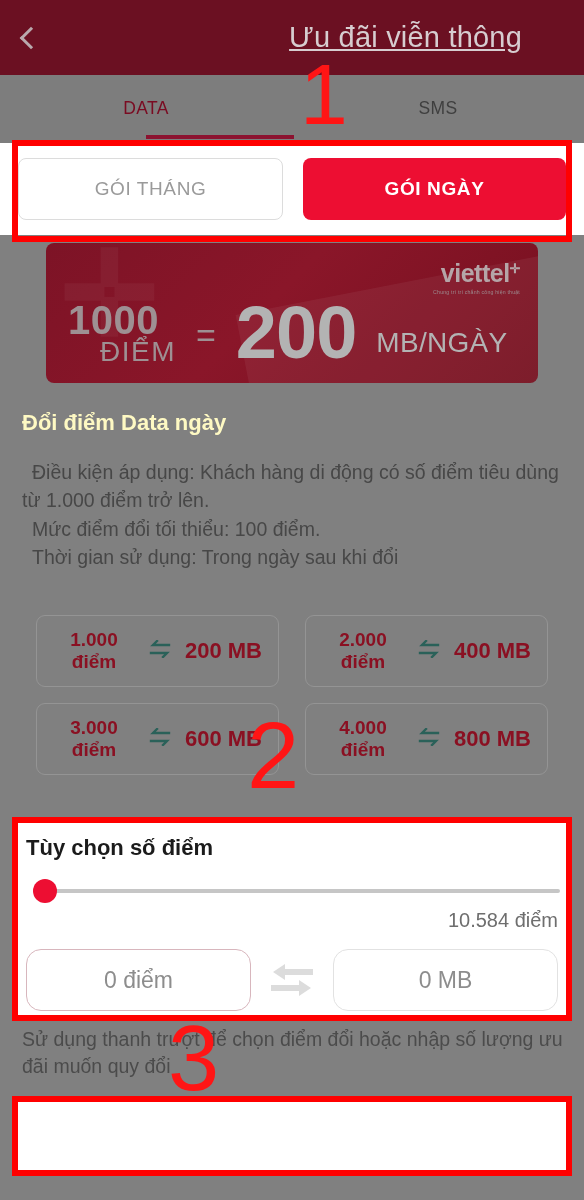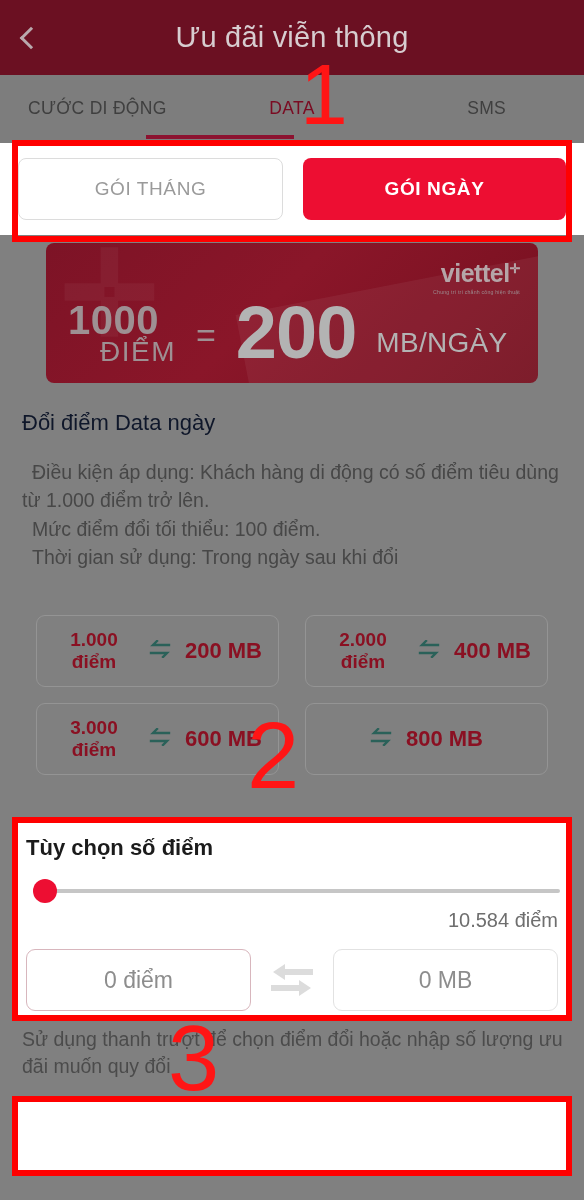--- a/index.html
+++ b/index.html
@@ -26,25 +26,26 @@
     width: 62px; height: 75px;
     display: flex; align-items: center; justify-content: center;
   }
   .chev {
     width: 16px; height: 16px;
     border-left: 3px solid #b9a9ad;
     border-bottom: 3px solid #b9a9ad;
     transform: rotate(45deg);
   }
   .header-title {
-    flex: 1; text-align: center;
+    flex: 1; text-align: right;
     color: #d7cdd0;
     font-size: 29px; font-weight: 400;
     letter-spacing: .2px;
     margin-right: 62px;
+    text-decoration: underline;
   }
 
   
   .tabbar {
     position: absolute; top: 75px; left: 0;
     width: 584px; height: 68px;
     background: #7d7d7d;
     display: flex; align-items: center;
   }
   .tab {
@@ -114,21 +115,21 @@
   .banner .pts { color: #9e9093; line-height: .92; }
   .banner .pts .n { font-size: 40px; font-weight: 700; letter-spacing: .5px; }
   .banner .pts .d { font-size: 28px; font-weight: 400; letter-spacing: 1.5px; margin-left: 32px; }
   .banner .eq { font-size: 34px; color: #9e9093; padding-bottom: 10px; }
   .banner .big { font-size: 74px; color: #b3b3b3; font-weight: 700; line-height: .85; letter-spacing: -1px; }
   .banner .unit { font-size: 28px; color: #b3b3b3; padding-bottom: 6px; letter-spacing: .3px; }
 
   
   .sec-title {
     position: absolute; left: 22px; top: 410px;
-    font-size: 22px; font-weight: 400; color: #0f172a;
+    font-size: 22px; font-weight: 700; color: #fef9c3;
   }
   .desc {
     position: absolute; left: 22px; top: 458px;
     width: 546px;
     font-size: 19.5px; color: #474747; line-height: 1.45;
   }
   .desc p { text-indent: 10px; }
 
   
   .cards {
@@ -173,21 +174,21 @@
   .max-label {
     position: absolute; right: 14px; top: 88px;
     font-size: 20px; color: #6e6e6e;
   }
   .inputs {
     position: absolute; left: 14px; top: 128px;
     width: 532px; height: 62px;
     display: flex; align-items: center; gap: 12px;
   }
   .field {
-    flex: 1; height: 62px; border-radius: 9px;
+    flex: 1; height: 62px; border-radius: 15px;
     display: flex; align-items: center; justify-content: center;
     font-size: 23px; color: #8d8d8d;
     background: #ffffff;
   }
   .field.left  { border: 1.6px solid #d8b6bd; }
   .field.right { border: 1.6px solid #e2e2e2; }
   .swap-lg { width: 58px; display: flex; align-items: center; justify-content: center; }
 
   
   .hint {
@@ -237,21 +238,20 @@
 <div id="screen">
 
   <div class="header">
     <div class="back-btn">
       <div class="chev"></div>
     </div>
     <div class="header-title">Ưu đãi viễn thông</div>
   </div>
 
   <div class="tabbar">
-    <div class="tab">CƯỚC DI ĐỘNG</div>
     <div class="tab active">DATA</div>
     <div class="tab">SMS</div>
   </div>
   <div class="tab-underline"></div>
 
   <div class="toggle-panel">
     <div class="seg off">GÓI THÁNG</div>
     <div class="seg on">GÓI NGÀY</div>
   </div>
 
@@ -302,20 +302,21 @@
     <div class="card">
       <div class="lhs">3.000 điểm</div>
       <span class="swap-sm">
         <svg width="22" height="18" viewBox="0 0 22 18">
             <path d="M20 5H4l4-4M2 13h16l-4 4" fill="none" stroke="#2a6159" stroke-width="2.4" stroke-linecap="square"></path>
           </svg>
       </span>
       <div class="rhs">600 MB</div>
     </div>
     <div class="card">
+      <div class="lhs">4.000 điểm</div>
       <span class="swap-sm">
         <svg width="22" height="18" viewBox="0 0 22 18">
             <path d="M20 5H4l4-4M2 13h16l-4 4" fill="none" stroke="#2a6159" stroke-width="2.4" stroke-linecap="square"></path>
           </svg>
       </span>
       <div class="rhs">800 MB</div>
     </div>
   </div>
 
   <div class="slider-panel">

